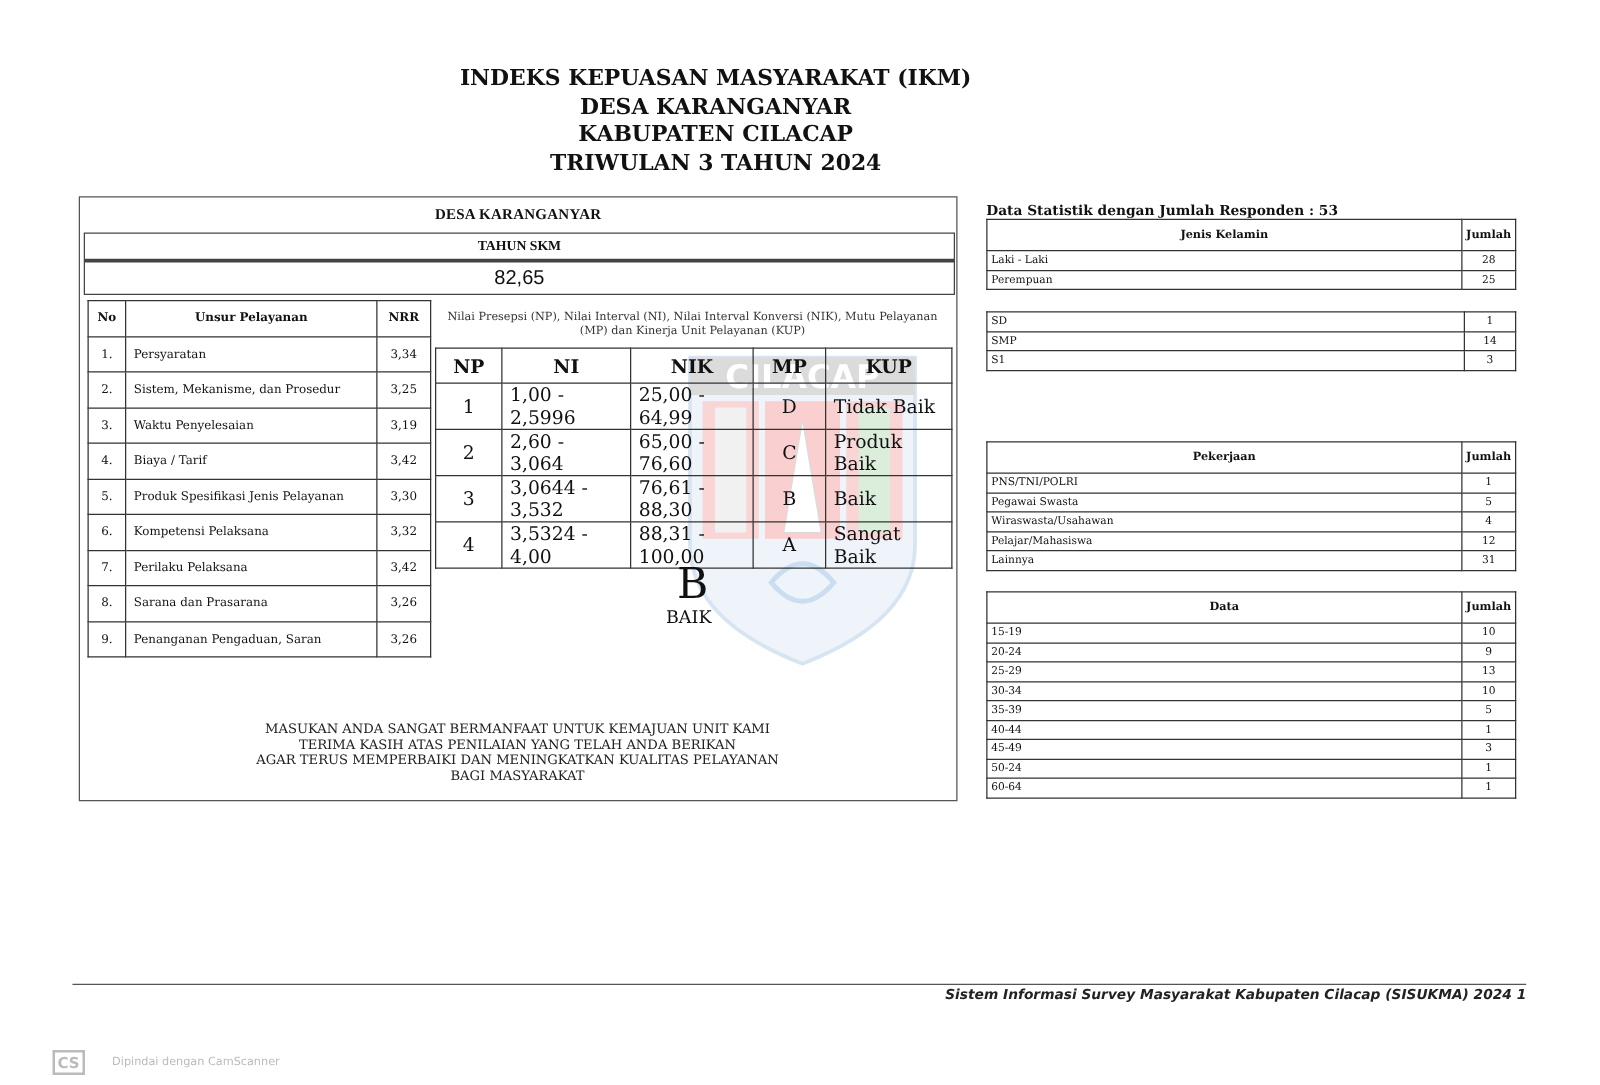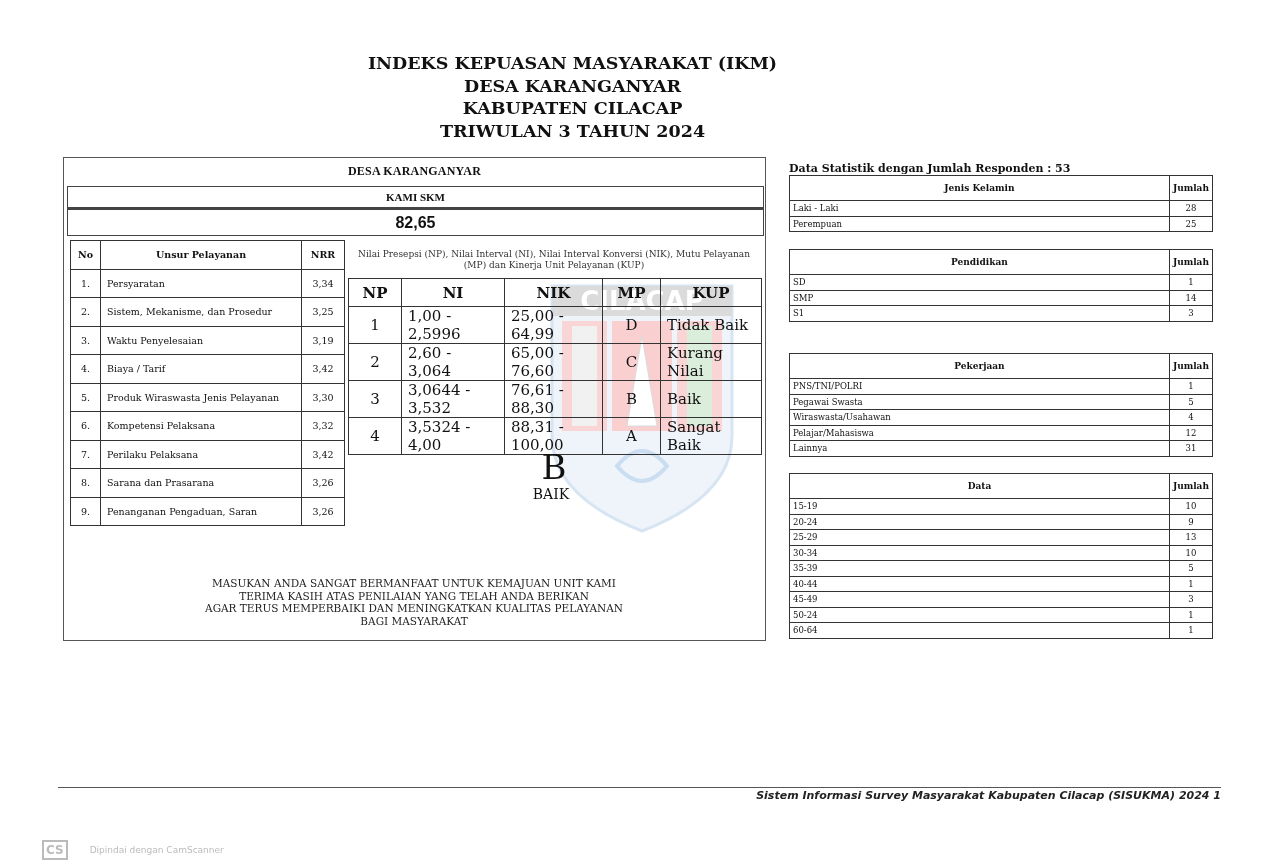--- a/index.html
+++ b/index.html
@@ -7,21 +7,21 @@
          font-family:"DejaVu Serif", serif; color:#111; }
   .title { position:absolute; left:0; top:52px; width:1145px; text-align:center;
            font-family:"DejaVu Serif", serif; font-weight:bold; font-size:17.5px; line-height:22.5px; color:#111; }
   .title div { margin:0; }
 
   
   .panel { position:absolute; left:63px; top:157px; width:703px; height:484px; border:1px solid #555; box-sizing:border-box; }
   .panel-head { position:absolute; left:0; top:6px; width:100%; text-align:center; font-weight:bold; font-size:12px; font-family:"Liberation Serif", serif; letter-spacing:0.2px; }
   .box { position:absolute; left:3px; width:697px; border:1px solid #444; box-sizing:border-box; text-align:center; }
   .box.skm-label { top:28px; height:22px; font-size:11px; font-weight:bold; line-height:20px; font-family:"Liberation Serif", serif; }
-  .box.skm-value { top:50px; height:28px; font-size:16px; font-weight:bold; line-height:26px; font-family:"Liberation Sans", sans-serif; border-top:2px solid #444; }
+  .box.skm-value { top:50px; height:28px; font-size:16px; font-weight:normal; line-height:26px; font-family:"Liberation Sans", sans-serif; border-top:2px solid #444; }
 
   table { border-collapse:collapse; }
   .unsur { position:absolute; left:6px; top:82px; width:275px; font-size:9.5px; }
   .unsur td, .unsur th { border:1px solid #333; height:27.5px; padding:0 6px; }
   .unsur th { font-weight:bold; font-size:9.5px; }
   .unsur td.no { text-align:center; width:17px; }
   .unsur td.nrr, .unsur th.nrr { text-align:center; width:30px; }
   .unsur th.no { width:17px; }
 
   .np-caption { position:absolute; left:290px; top:91px; width:400px; text-align:center; font-size:9px; line-height:11px; color:#333; }
@@ -71,21 +71,21 @@
     <rect x="20" y="55" width="45" height="110" fill="#e88"></rect>
     <rect x="135" y="55" width="45" height="110" fill="#e88"></rect>
     <rect x="30" y="60" width="25" height="100" fill="#d9d9d9"></rect>
     <rect x="145" y="60" width="25" height="100" fill="#9c9"></rect>
     <rect x="70" y="55" width="60" height="110" fill="#e77"></rect>
     <polygon points="100,70 85,160 115,160" fill="#ffffff" stroke="#999"></polygon>
     <path d="M75 200 Q100 170 125 200 Q100 230 75 200 Z" fill="none" stroke="#6aa0d8" stroke-width="4"></path>
   </svg>
 
   <div class="panel-head">DESA KARANGANYAR</div>
-  <div class="box skm-label">KAMI SKM</div>
+  <div class="box skm-label">TAHUN SKM</div>
   <div class="box skm-value">82,65</div>
 
   <table class="unsur">
     <thead>
       <tr>
         <th class="no">No</th>
         <th>Unsur Pelayanan</th>
         <th class="nrr">NRR</th>
       </tr>
     </thead>
@@ -105,21 +105,21 @@
           <td>Waktu Penyelesaian</td>
           <td class="nrr">3,19</td>
         </tr>
       <tr>
           <td class="no">4.</td>
           <td>Biaya / Tarif</td>
           <td class="nrr">3,42</td>
         </tr>
       <tr>
           <td class="no">5.</td>
-          <td>Produk Wiraswasta Jenis Pelayanan</td>
+          <td>Produk Spesifikasi Jenis Pelayanan</td>
           <td class="nrr">3,30</td>
         </tr>
       <tr>
           <td class="no">6.</td>
           <td>Kompetensi Pelaksana</td>
           <td class="nrr">3,32</td>
         </tr>
       <tr>
           <td class="no">7.</td>
           <td>Perilaku Pelaksana</td>
@@ -156,21 +156,21 @@
           <td>1,00 - 2,5996</td>
           <td>25,00 - 64,99</td>
           <td class="c">D</td>
           <td>Tidak Baik</td>
         </tr>
       <tr>
           <td class="c">2</td>
           <td>2,60 - 3,064</td>
           <td>65,00 - 76,60</td>
           <td class="c">C</td>
-          <td>Kurang Nilai</td>
+          <td>Produk Baik</td>
         </tr>
       <tr>
           <td class="c">3</td>
           <td>3,0644 - 3,532</td>
           <td>76,61 - 88,30</td>
           <td class="c">B</td>
           <td>Baik</td>
         </tr>
       <tr>
           <td class="c">4</td>
@@ -209,24 +209,20 @@
       </tr>
   <tr>
         <td>Perempuan</td>
         <td class="j">25</td>
       </tr>
 </tbody>
   </table>
 
 <table class="stat" style="top:249px">
   <tbody>
-      <tr>
-        <th>Pendidikan</th>
-        <th class="j">Jumlah</th>
-      </tr>
   <tr>
         <td>SD</td>
         <td class="j">1</td>
       </tr>
   <tr>
         <td>SMP</td>
         <td class="j">14</td>
       </tr>
   <tr>
         <td>S1</td>

